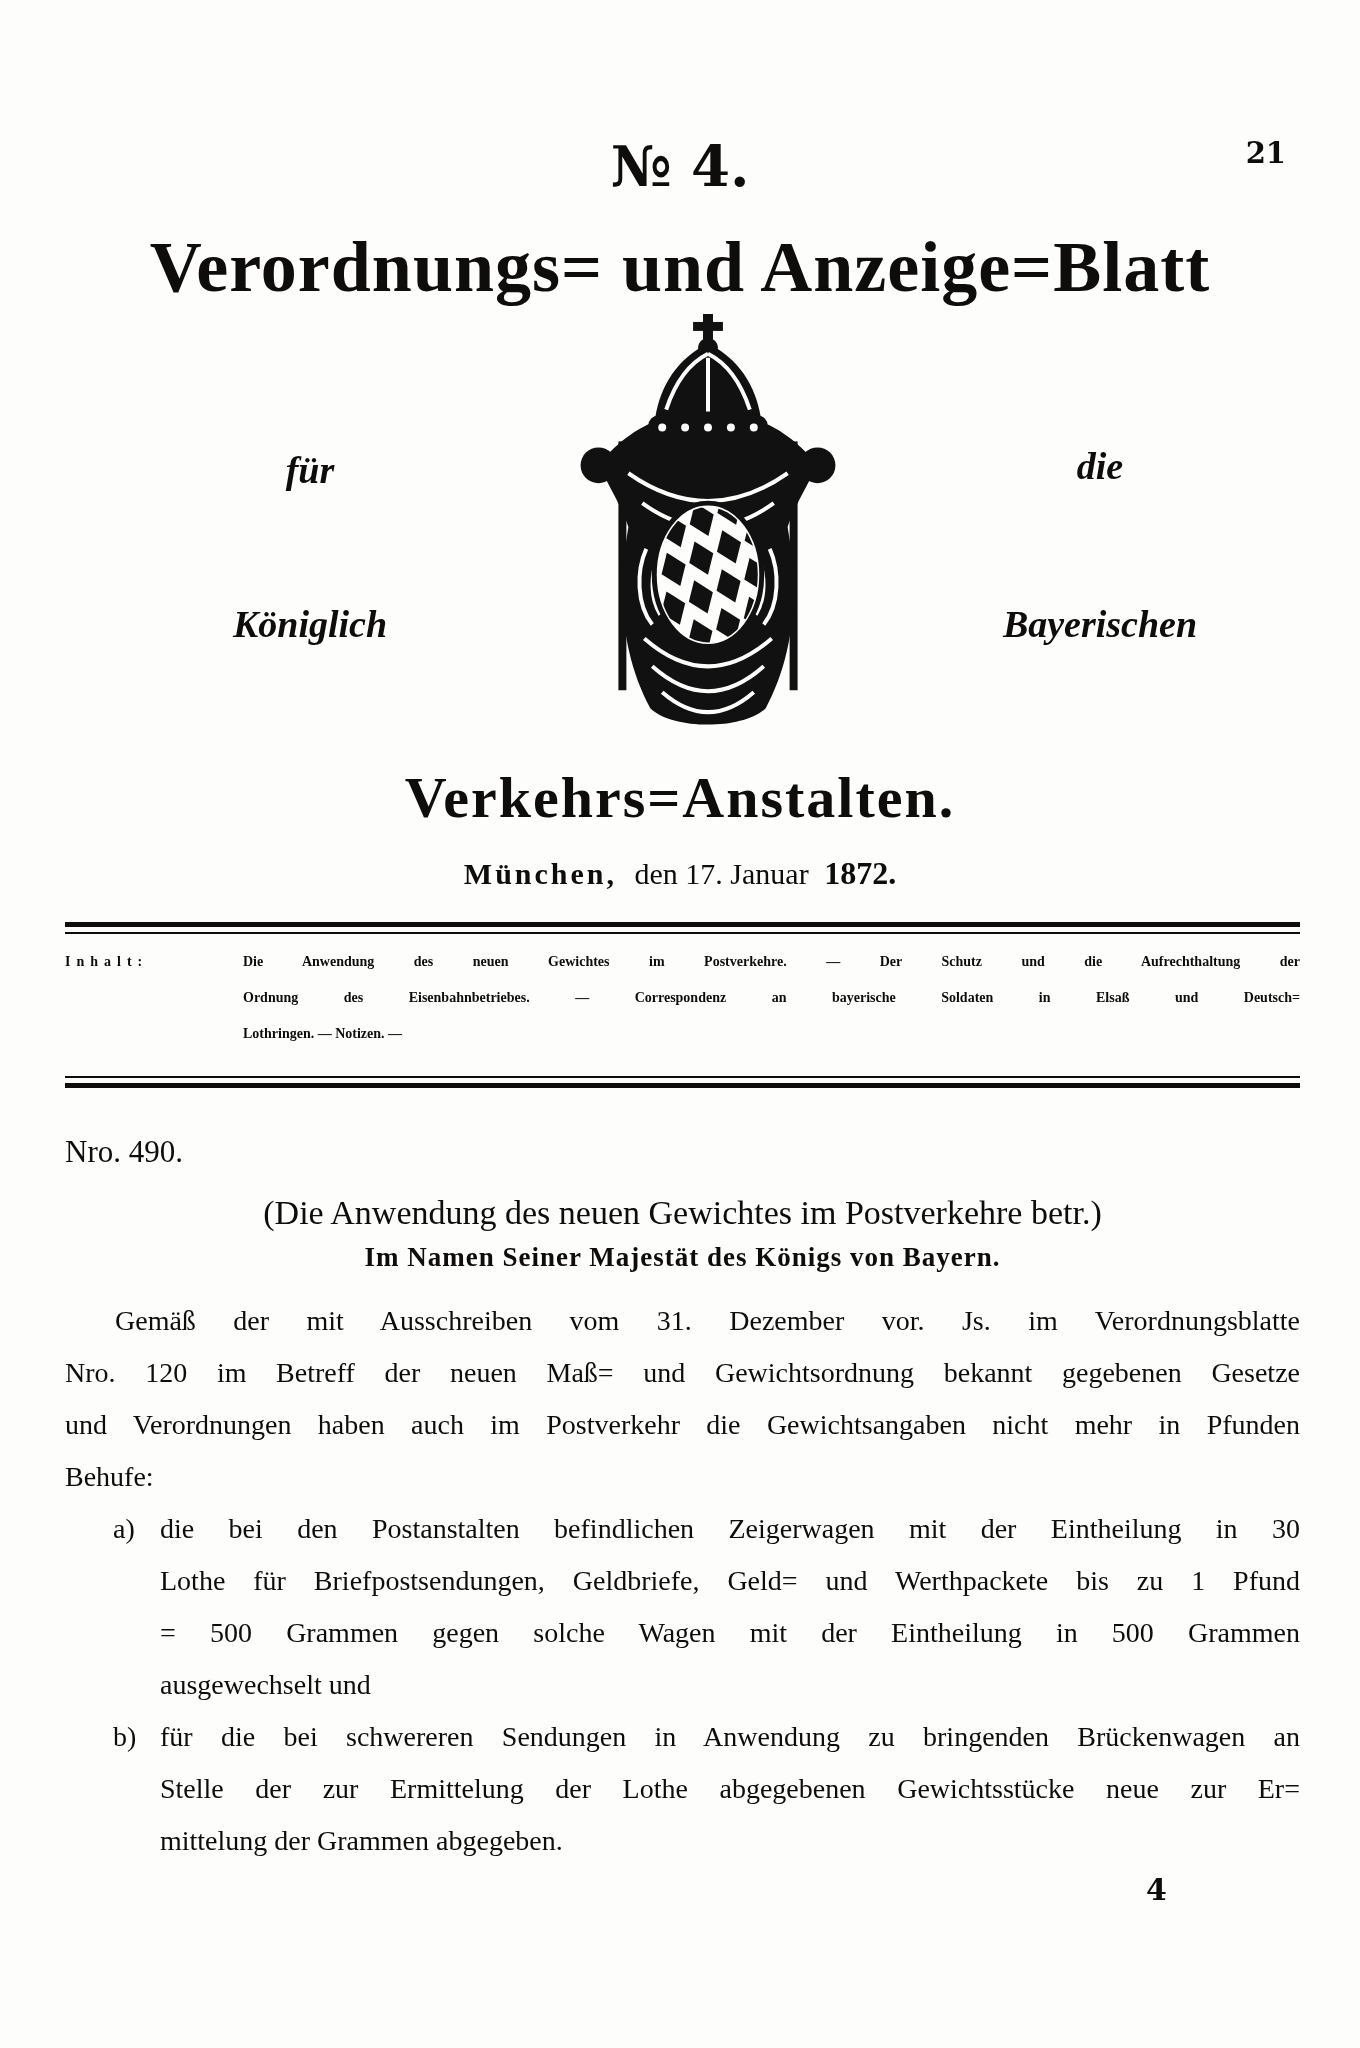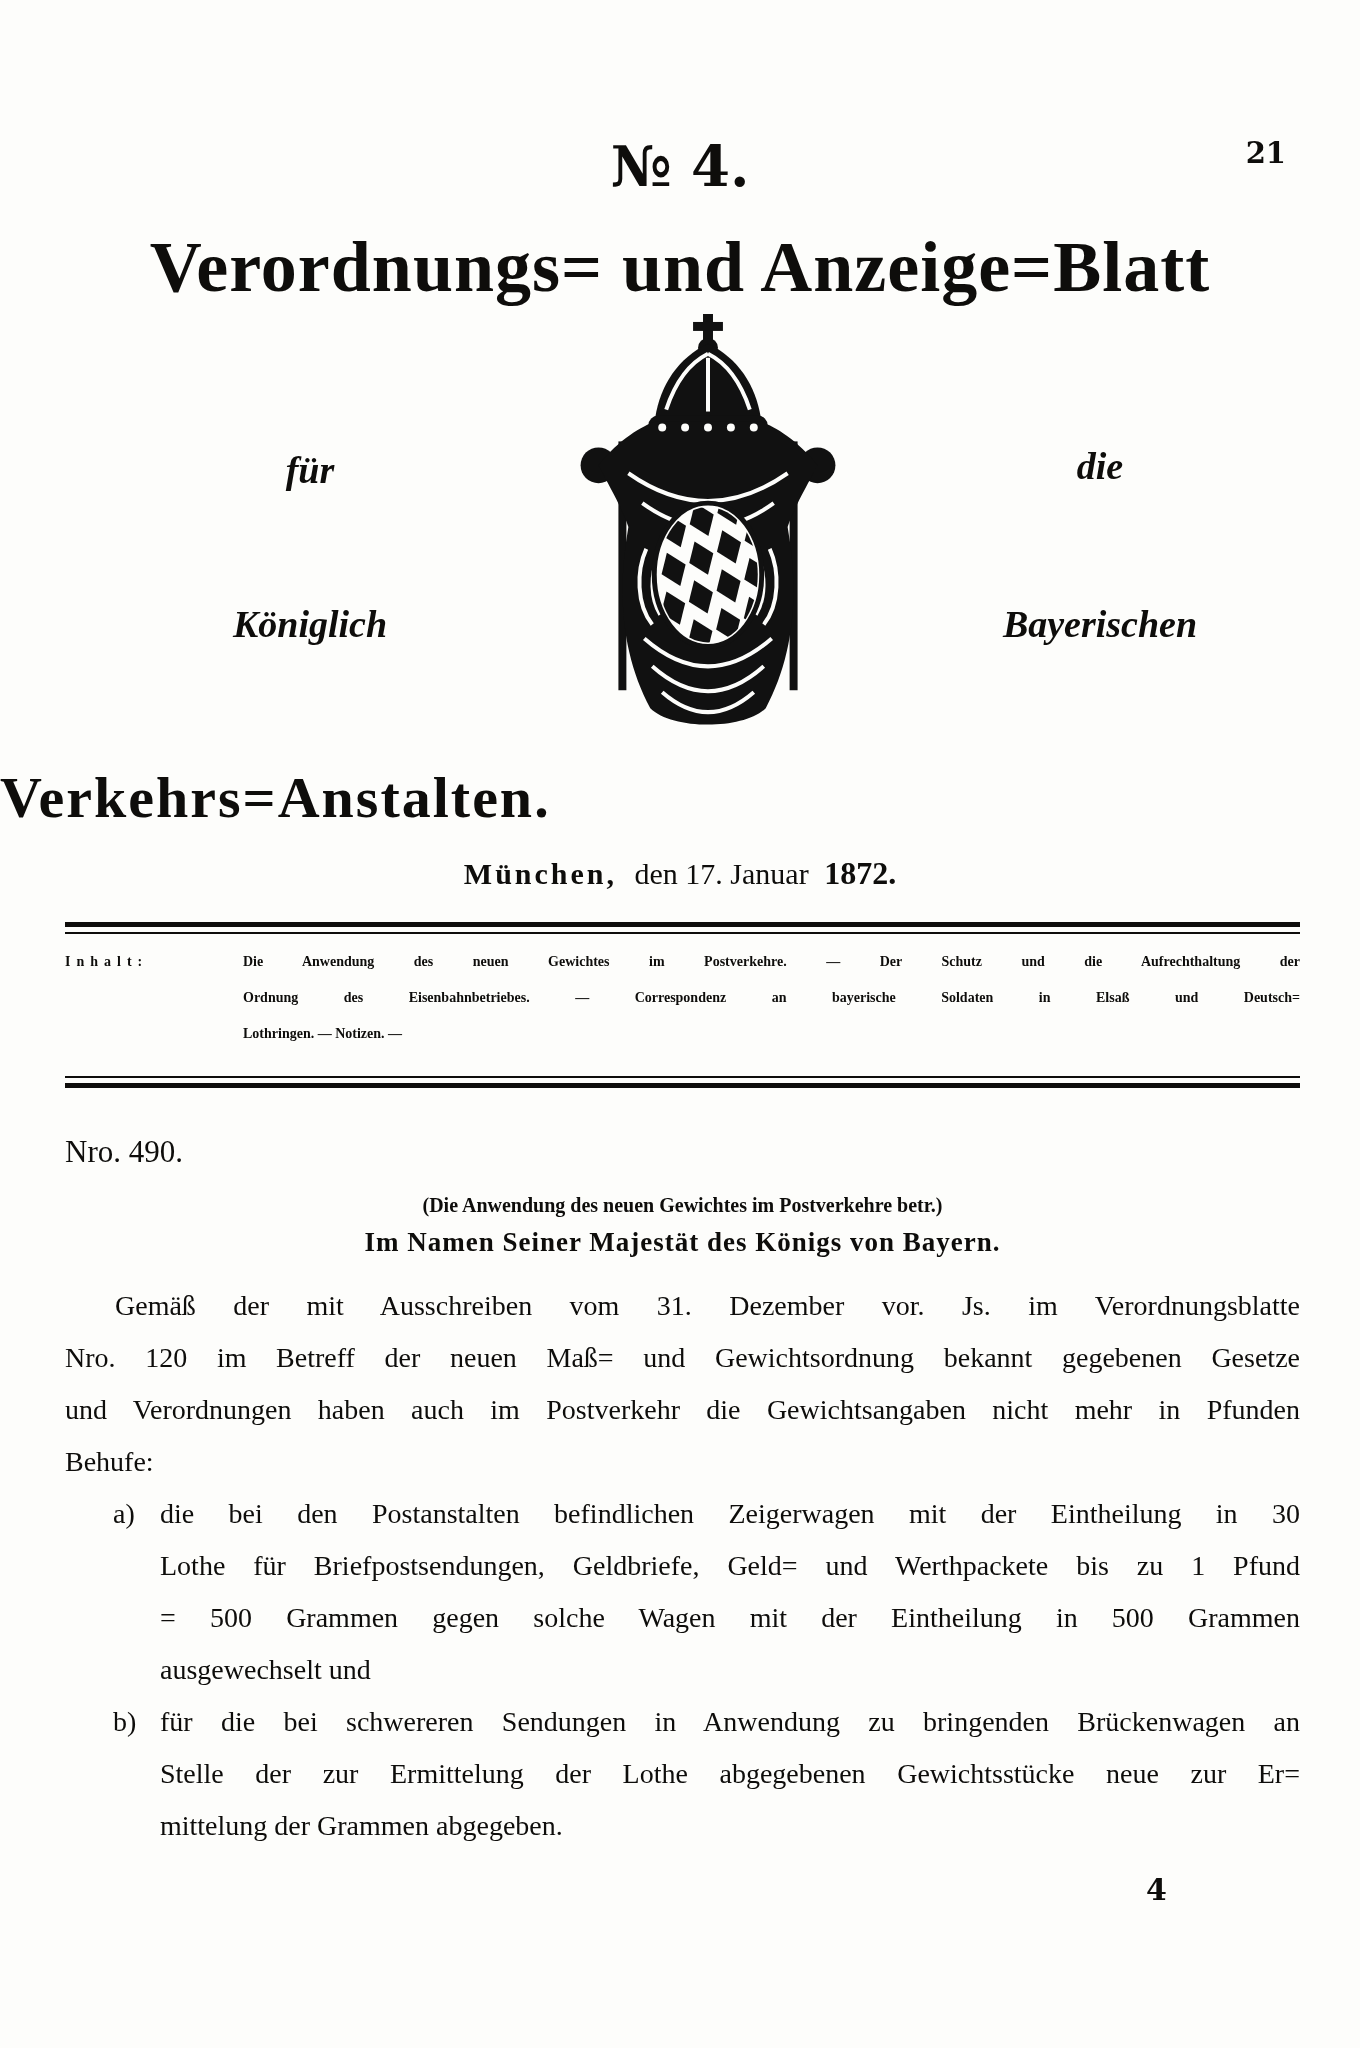--- a/index.html
+++ b/index.html
@@ -24,21 +24,21 @@
   }
   .crest-band{position:relative;height:435px;font-style:italic;}
   .band-label{position:absolute;text-align:center;font-weight:bold;font-size:38px;}
   .lbl-fuer{left:210px;width:200px;top:138px;}
   .lbl-die{left:1000px;width:200px;top:134px;}
   .lbl-koeniglich{left:170px;width:280px;top:292px;}
   .lbl-bayerischen{left:960px;width:280px;top:292px;}
   .crest{position:absolute;left:558px;top:4px;width:300px;height:428px;}
 
   .masthead-subtitle{
-    margin-top:20px;
+    margin-top:20px;text-align:center;
     font-weight:bold;font-size:58px;line-height:1.15;letter-spacing:2px;
   }
   .dateline{margin-top:23px;text-align:center;font-size:30px;}
   .dl-city{font-weight:bold;letter-spacing:3px;margin-right:10px;}
   .dl-year{font-weight:bold;font-size:32px;margin-left:8px;}
 
   .rule{background:#0e0d0b;}
   .rule-thick{height:5px;}
   .rule-thin{height:2px;}
   .rules-top{margin-top:30px;}
@@ -46,21 +46,21 @@
   .rules-bottom{margin-top:24px;}
   .rules-bottom .rule-thick{margin-top:5px;}
 
   .inhalt{position:relative;margin-top:10px;padding-left:178px;
     font-size:14px;font-weight:bold;line-height:36px;}
   .inhalt-label{position:absolute;left:0;top:0;letter-spacing:6px;}
   .jline{text-align:justify;text-align-last:justify;}
   .lline{text-align:right;text-align-last:left;font-family:Liberation Serif, serif;}
 
   .article-number{margin-top:46px;font-size:31px;}
-  .article-subject{margin-top:24px;text-align:center;font-size:20px;font-weight:bold;}
+  .article-subject{margin-top:24px;text-align:center;font-size:34px;}
   .proclamation{margin-top:10px;text-align:center;font-weight:bold;font-size:27px;letter-spacing:1px;}
 
   .body-text{font-size:28px;line-height:52px;}
   .para{margin-top:22px;}
   .indent-first{padding-left:50px;}
   .list-item{position:relative;padding-left:95px;}
   .item-marker{position:absolute;left:48px;top:0;line-height:52px;}
   .catchword{position:absolute;left:1146px;top:1872px;font-weight:bold;font-size:30px;
     font-family:"DejaVu Serif",serif;}
 </style>

